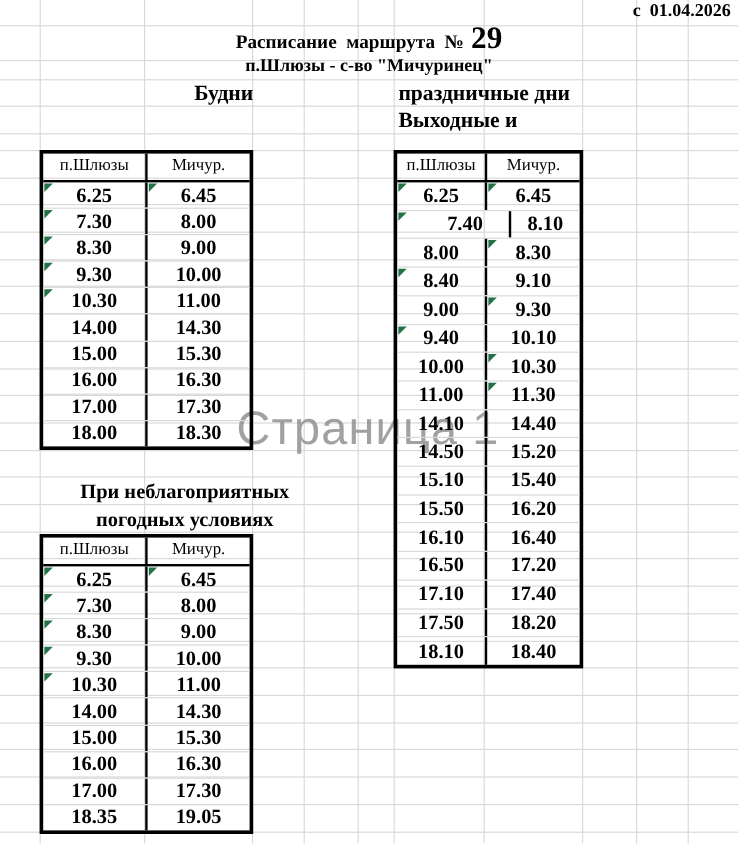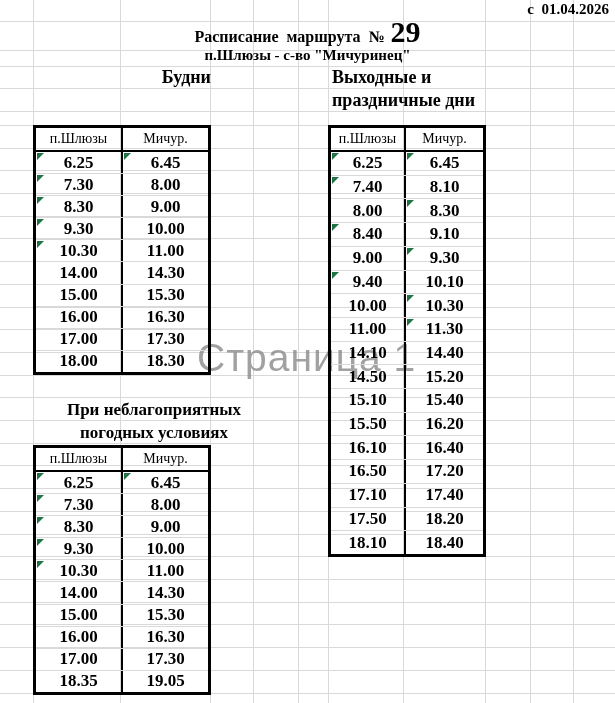--- a/index.html
+++ b/index.html
@@ -15,21 +15,21 @@
   
   .watermark{
     position:absolute;left:197px;top:337px;z-index:1;
     font-family:"Liberation Sans",sans-serif;font-size:39px;line-height:41px;
     color:var(--wm,#8a8a8a);opacity:.8;letter-spacing:1px;white-space:pre;
   }
 
   
   .h-date{position:absolute;top:1px;right:6px;font-weight:bold;font-size:15px;white-space:pre;z-index:3}
   .h-title{position:absolute;top:17px;left:0;width:615px;text-align:center;font-weight:bold;font-size:16px;line-height:30px;white-space:pre;z-index:3}
-  .route-num{font-size:30px;margin-left:6px}
+  .route-num{font-size:26px;margin-left:6px}
   .h-sub{position:absolute;top:47px;left:0;width:615px;text-align:center;font-weight:bold;font-size:15px;white-space:pre;z-index:3}
 
   .sec{position:absolute;font-weight:bold;font-size:18px;line-height:22.5px;z-index:3}
   .sec-budni{left:33px;top:66px;width:178px;text-align:right}
   .sec-weekend{left:332px;top:66px;width:230px;text-align:left}
   .sec-weather{left:28px;top:399px;width:252px;text-align:center;font-size:17px}
 
   
   .ttable{
     position:absolute;z-index:2;box-sizing:border-box;
@@ -92,22 +92,22 @@
 <div class="hline" style="top: 693px;"></div>
 
 <div class="h-date">с  01.04.2026</div>
 <div class="h-title"><span>Расписание  маршрута  №</span><span class="route-num">29</span></div>
 <div class="h-sub">п.Шлюзы - с-во "Мичуринец"</div>
 
 <div class="sec sec-budni">
   <div>Будни</div>
 </div>
 <div class="sec sec-weekend">
+  <div>праздничные дни</div>
   <div>Выходные и</div>
-  <div>праздничные дни</div>
 </div>
 <div class="sec sec-weather">
   <div>При неблагоприятных</div>
   <div>погодных условиях</div>
 </div>
 
 <div class="watermark">Страница 1</div>
 
 <div class="ttable" style="left:33px;top:125px;width:178px;height:250px">
     <div class="trow thead">
@@ -210,21 +210,21 @@
       <div class="cell dcell c1" style="width: 73px;">
         <div class="tri"></div>
         <span>6.25</span>
       </div>
       <div class="cell dcell">
         <div class="tri"></div>
         <span>6.45</span>
       </div>
     </div>
     <div class="trow drow">
-      <div class="cell dcell c1" style="width: 73px;">
+      <div class="cell dcell c1" style="width: 73px; padding-left: 20px;">
         <div class="tri"></div>
         <span>7.40</span>
       </div>
       <div class="cell dcell">
         <span>8.10</span>
       </div>
     </div>
     <div class="trow drow">
       <div class="cell dcell c1" style="width: 73px;">
         <span>8.00</span>

